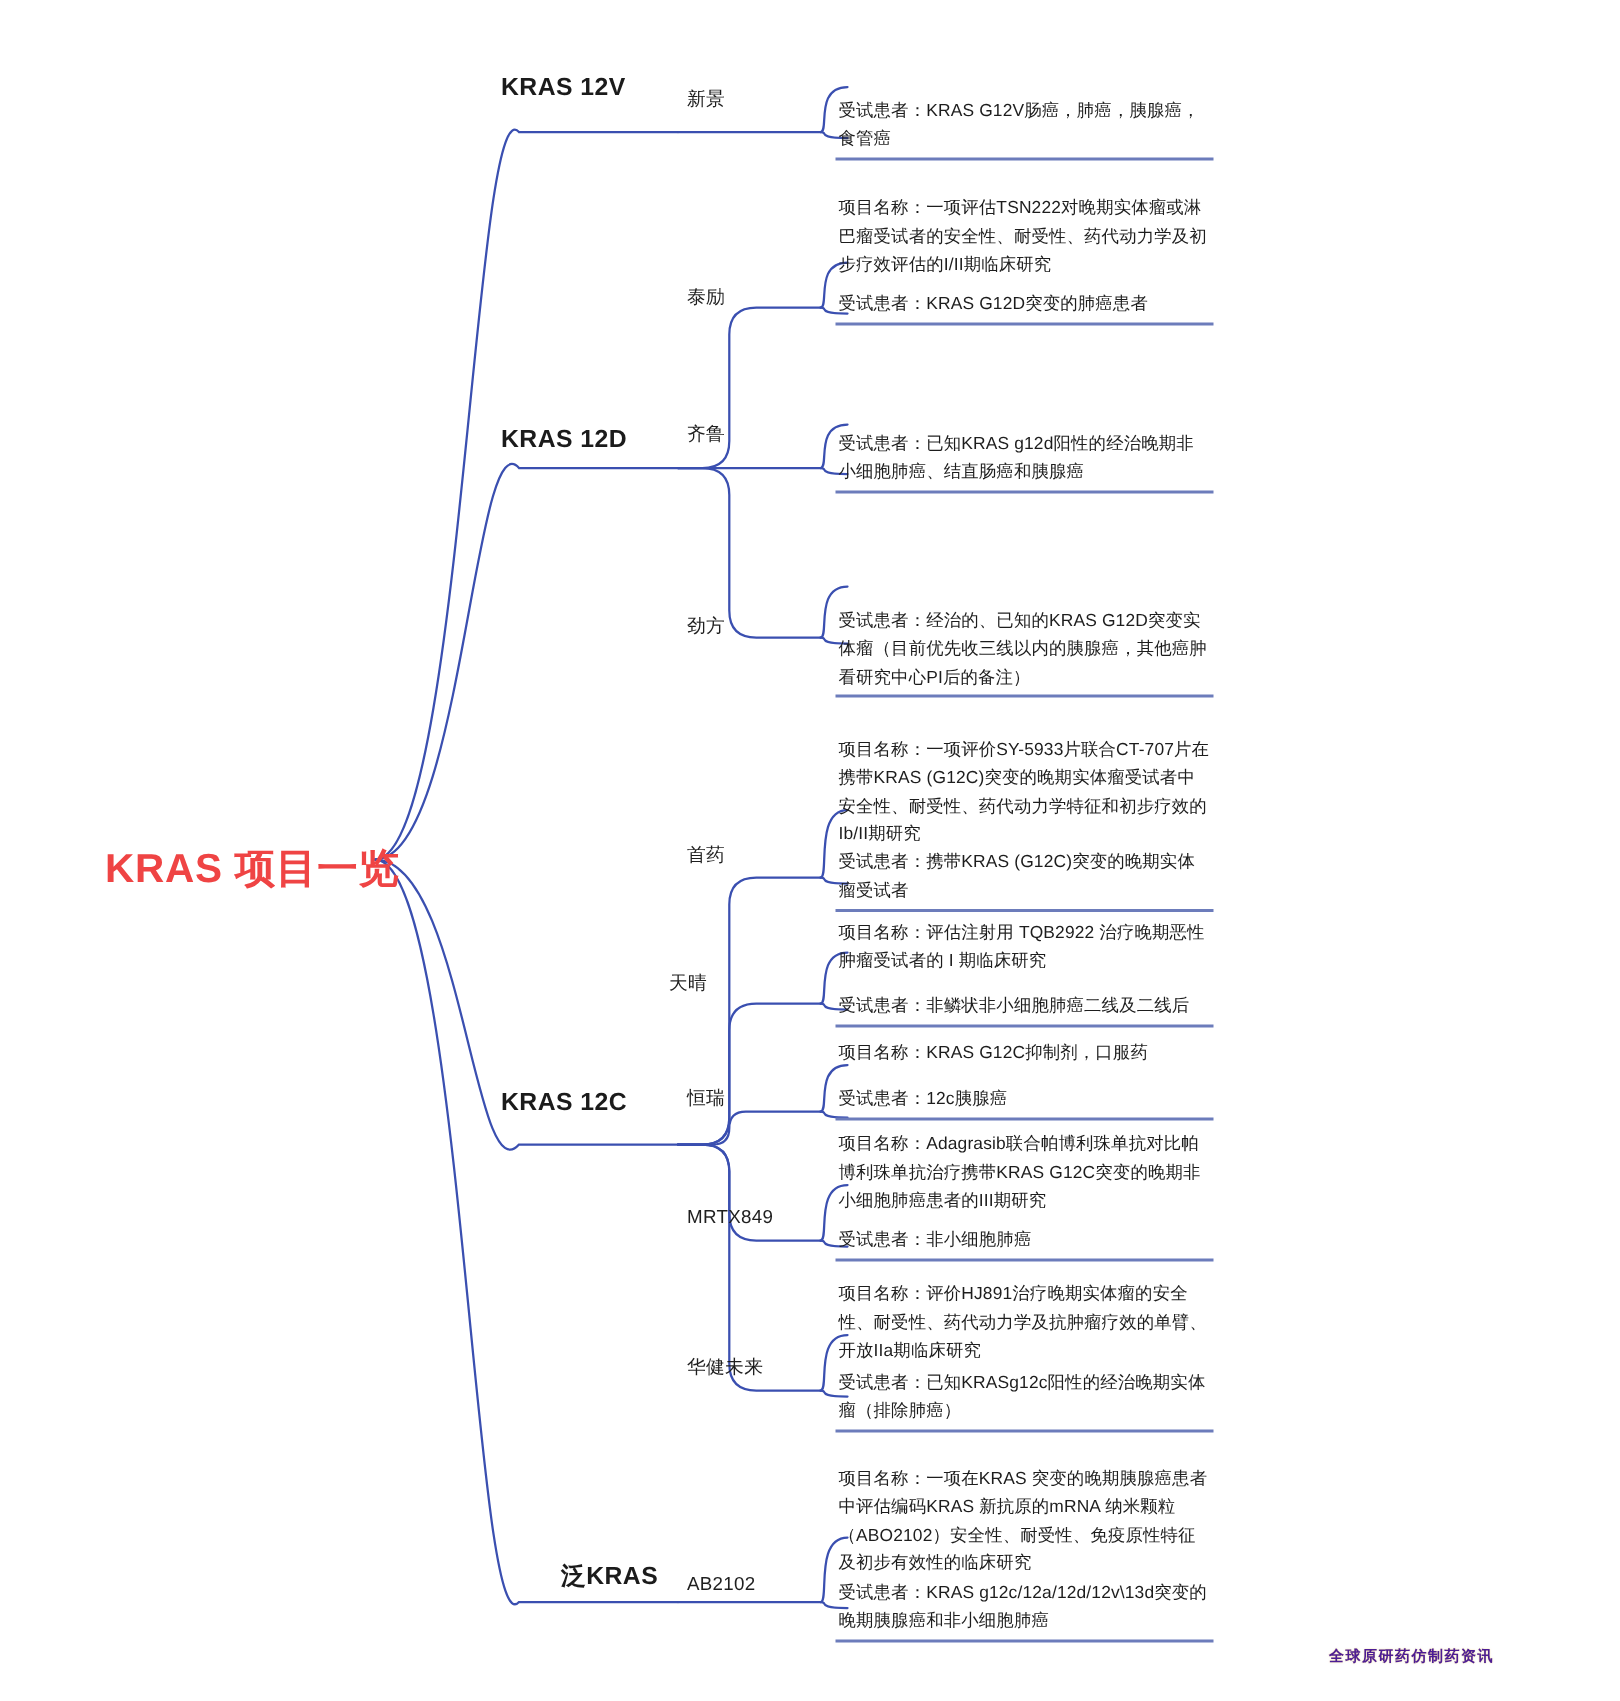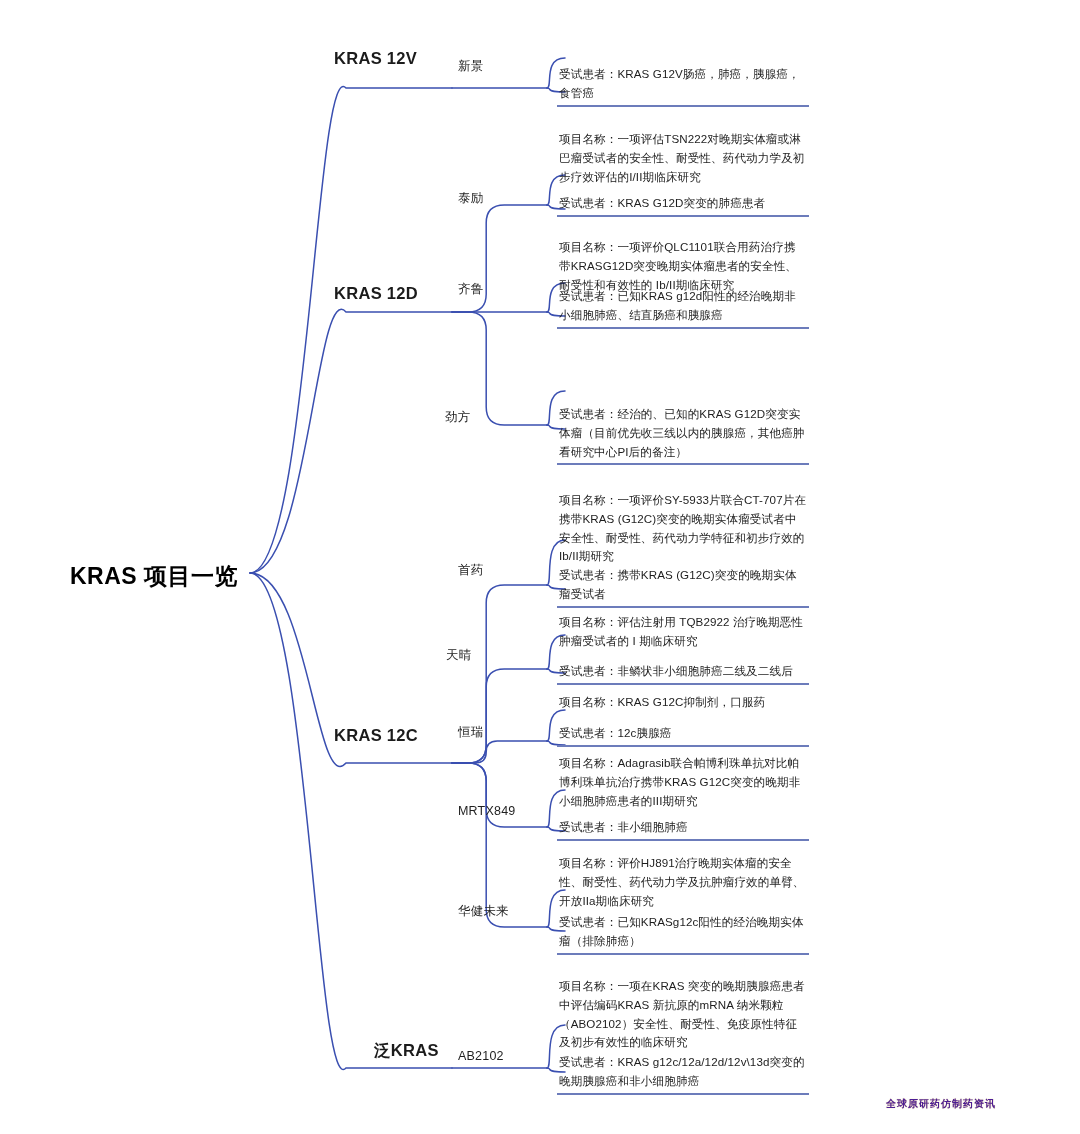--- a/index.html
+++ b/index.html
@@ -5,23 +5,23 @@
   html,body{margin:0;padding:0;background:#ffffff;}
   body{
     font-family:"Liberation Sans","DejaVu Sans",sans-serif;
     width:1080px;height:1134px;position:relative;overflow:hidden;
   }
   #stage{position:absolute;left:0;top:0;width:1080px;height:1134px;}
   #edges{position:absolute;left:0;top:0;width:1080px;height:1134px;pointer-events:none;}
 
   .root-title{
     position:absolute;
-    color:#000000;
+    color:#ef4444;
     font-weight:bold;
-    font-size:23px;
+    font-size:27px;
     letter-spacing:.5px;
     white-space:nowrap;
   }
   .branch-title{
     position:absolute;
     color:#1b1b1b;
     font-weight:bold;
     font-size:16.5px;
     letter-spacing:.3px;
     white-space:nowrap;
@@ -101,36 +101,35 @@
 
   <div class="branch-title" style="left:334px;top:49px;">KRAS 12V</div>
   <div class="branch-title" style="left:334px;top:284px;">KRAS 12D</div>
   <div class="branch-title" style="left:334px;top:726px;">KRAS 12C</div>
   <div class="branch-title" style="left:334px;top:1040px;padding-left:40px;">泛KRAS</div>
 
   <div class="company-label" style="left:458px;top:58px;">新景</div>
 
   <div class="company-label" style="left:458px;top:190px;">泰励</div>
   <div class="company-label" style="left:458px;top:281px;">齐鲁</div>
-  <div class="company-label" style="left:445px;top:409px;">劲方</div>
+  <div class="company-label" style="left:458px;top:409px;">劲方</div>
 
   <div class="company-label" style="left:458px;top:562px;">首药</div>
   <div class="company-label" style="left:446px;top:647px;">天晴</div>
   <div class="company-label" style="left:458px;top:724px;">恒瑞</div>
   <div class="company-label" style="left:458px;top:804px;">MRTX849</div>
   <div class="company-label" style="left:458px;top:903px;">华健未来</div>
 
   <div class="company-label" style="left:458px;top:1049px;">AB2102</div>
 
   <div class="leaf underlined" style="left:557px;top:65px;">受试患者：KRAS G12V肠癌，肺癌，胰腺癌，食管癌</div>
 
   <div class="leaf" style="left:557px;top:130px;">项目名称：一项评估TSN222对晚期实体瘤或淋巴瘤受试者的安全性、耐受性、药代动力学及初步疗效评估的I/II期临床研究</div>
   <div class="leaf underlined" style="left:557px;top:194px;">受试患者：KRAS G12D突变的肺癌患者</div>
 
-  <div class="leaf" style="left:557px;top:238px;">项目名称：一项评价QLC1101联合用药治疗携带KRASG12D突变晚期实体瘤患者的安全性、耐受性和有效性的 Ib/II期临床研究</div>
   <div class="leaf underlined" style="left:557px;top:287px;">受试患者：已知KRAS g12d阳性的经治晚期非小细胞肺癌、结直肠癌和胰腺癌</div>
 
   <div class="leaf underlined" style="left:557px;top:405px;">受试患者：经治的、已知的KRAS G12D突变实体瘤（目前优先收三线以内的胰腺癌，其他癌肿看研究中心PI后的备注）</div>
 
   <div class="leaf" style="left:557px;top:491px;">项目名称：一项评价SY-5933片联合CT-707片在携带KRAS (G12C)突变的晚期实体瘤受试者中安全性、耐受性、药代动力学特征和初步疗效的Ib/II期研究</div>
   <div class="leaf underlined" style="left:557px;top:566px;">受试患者：携带KRAS (G12C)突变的晚期实体瘤受试者</div>
 
   <div class="leaf" style="left:557px;top:613px;">项目名称：评估注射用 TQB2922 治疗晚期恶性肿瘤受试者的 I 期临床研究</div>
   <div class="leaf underlined" style="left:557px;top:662px;">受试患者：非鳞状非小细胞肺癌二线及二线后</div>
 

